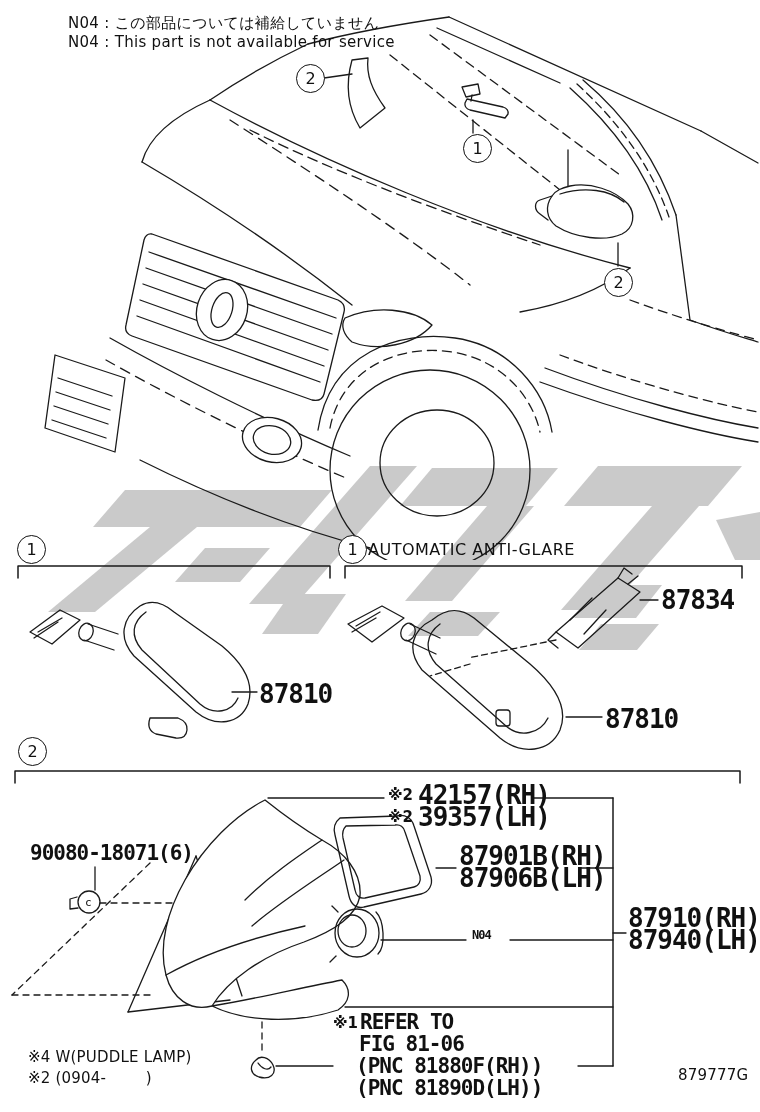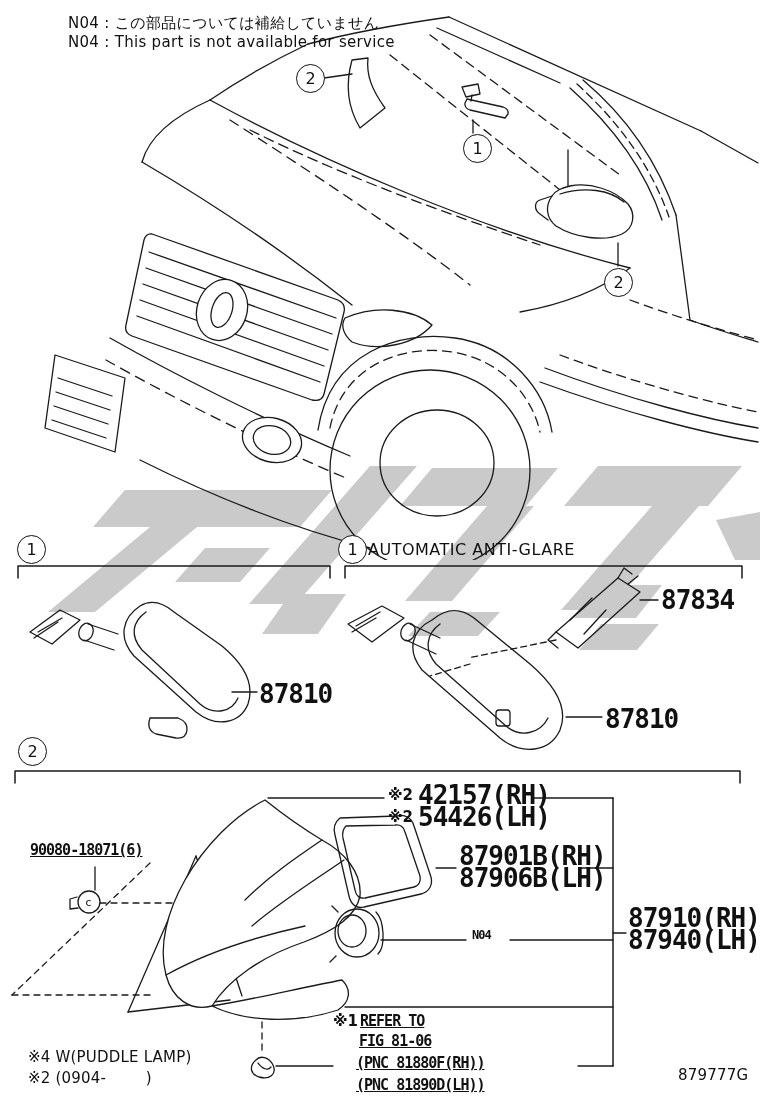--- a/index.html
+++ b/index.html
@@ -3,21 +3,21 @@
 <meta charset="utf-8">
 <style>
   html,body{margin:0;padding:0;background:#e8e8e8;}
   .page{position:relative;width:760px;height:1112px;background:#ffffff;overflow:hidden;
         font-family:"DejaVu Sans",sans-serif;color:#111;}
   .abs{position:absolute;}
   svg{position:absolute;left:0;top:0;}
   .note{font-size:15px;letter-spacing:.3px;white-space:pre;margin-left:43px;}
   .pn{font-family:"DejaVu Sans Mono","Liberation Mono",monospace;font-weight:bold;
       font-size:26px;letter-spacing:-1px;white-space:pre;line-height:1;}
-  .pn19{font-size:15px;text-decoration:underline;}
+  .pn19{font-size:21px;}
   .pn17{font-size:12px;}
   .prefix{font-family:"DejaVu Sans",sans-serif;font-weight:bold;font-size:15px;
           letter-spacing:0;white-space:pre;}
   .row{display:inline-flex;align-items:center;gap:5px;}
   .rowtight{display:inline-flex;align-items:center;gap:2px;}
   .callout{width:27px;height:27px;border:1.6px solid #111;border-radius:50%;background:#fff;
            display:flex;align-items:center;justify-content:center;font-size:16px;line-height:1;}
   .fn{font-size:15px;white-space:pre;letter-spacing:.2px;}
   .clipc{font-family:"DejaVu Sans Mono",monospace;font-size:11px;}
 </style>
@@ -240,21 +240,21 @@
 
   <div class="abs pn pn19" style="left:30px;top:843px;z-index:2">90080-18071(6)</div>
   <div class="abs clipc" style="left:85px;top:896px;z-index:2">c</div>
 
   <div class="abs row" style="left:388px;top:782px;z-index:2">
     <span class="prefix">※2</span>
     <span class="pn">42157(RH)</span>
   </div>
   <div class="abs row" style="left:388px;top:804px;z-index:2">
     <span class="prefix">※2</span>
-    <span class="pn">54426(LH)</span>
+    <span class="pn">39357(LH)</span>
   </div>
 
   <div class="abs pn" style="left:459px;top:843px;z-index:2">87901B(RH)</div>
   <div class="abs pn" style="left:459px;top:865px;z-index:2">87906B(LH)</div>
 
   <div class="abs pn pn17" style="left:469px;top:929px;z-index:2;background:#fff;padding:0 3px">N04</div>
 
   <div class="abs pn" style="left:628px;top:905px;z-index:2">87910(RH)</div>
   <div class="abs pn" style="left:628px;top:927px;z-index:2">87940(LH)</div>
 

